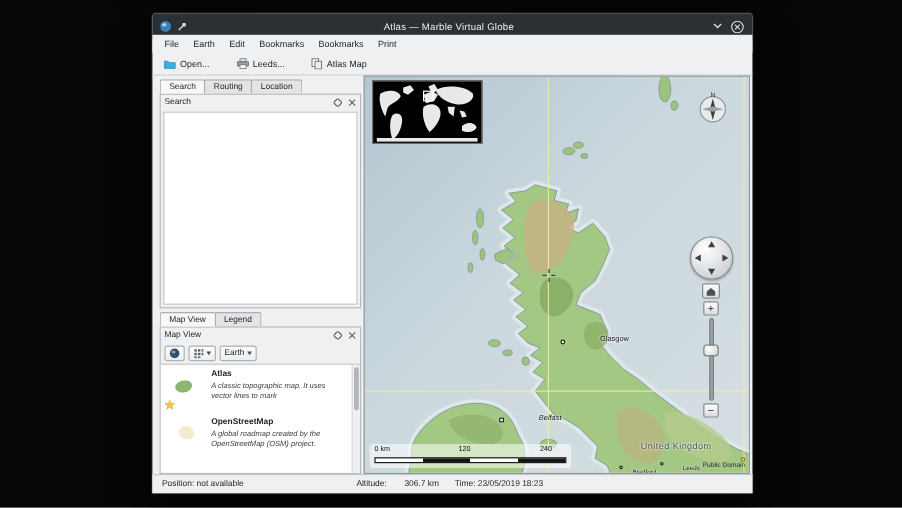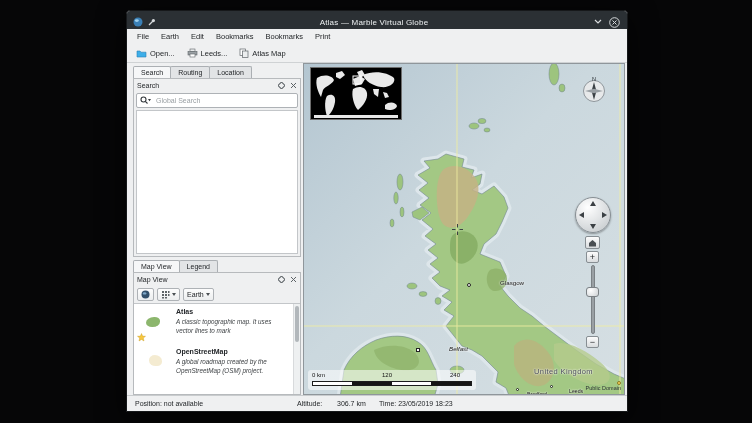--- a/index.html
+++ b/index.html
@@ -19,21 +19,21 @@
   .tb-icons { display:flex; align-items:center; gap:4px; padding-left:6px; }
   .tb-title { flex:1; text-align:center; letter-spacing:.2px; }
   .tb-controls { display:flex; align-items:center; gap:6px; padding-right:7px; }
   .tb-btn { width:11px; height:11px; display:flex; align-items:center; justify-content:center; }
   
   .menubar { position:absolute; top:18px; left:0; right:0; height:15px; background:#eff0f1;
     display:flex; align-items:center; padding-left:4px; font-size:7.5px; color:#232629; }
   .menu-item { padding:1px 6px; border-radius:2px; }
   
   .toolbar { position:absolute; top:33px; left:0; right:0; height:19px; display:flex; align-items:center;
-    gap:0; padding-left:4px; border-bottom:1px solid #cfd2d4; }
+    gap:10px; padding-left:4px; border-bottom:1px solid #cfd2d4; }
   .tbtn { display:flex; align-items:center; gap:3px; font-size:7.5px; color:#232629;
     background:transparent; border:1px solid transparent; border-radius:2px; padding:2px 6px 2px 4px; }
   
   .sidebar { position:absolute; top:52px; left:6px; width:168px; bottom:16px; }
   .tabbar { position:absolute; left:0; right:0; height:15px; display:flex; align-items:flex-end; }
   .tabbar-top { top:0; } .tabbar-bottom { top:194px; }
   .tab { font-size:7px; color:#232629; padding:2px 7px 2px 7px; background:#e2e4e6;
     border:1px solid #abafb3; border-bottom:none; border-radius:2px 2px 0 0; margin-right:-1px; }
   .tab.active { background:#f6f7f8; position:relative; z-index:2; }
   .dock { border:1px solid #b7babd; background:#eff0f1; display:flex; flex-direction:column; }
@@ -201,28 +201,20 @@
             </svg>
           </span>
           <span class="dock-btn">
             <svg width="7" height="7">
               <line x1="1" y1="1" x2="6" y2="6" stroke="#5d6367" stroke-width="1"></line>
               <line x1="6" y1="1" x2="1" y2="6" stroke="#5d6367" stroke-width="1"></line>
             </svg>
           </span>
         </span>
       </div>
-      <div class="search-row">
-        <svg width="11" height="9">
-          <circle cx="3.5" cy="3.5" r="2.5" fill="none" stroke="#33383c" stroke-width="1.1"></circle>
-          <line x1="5.3" y1="5.3" x2="7.5" y2="7.5" stroke="#33383c" stroke-width="1.1"></line>
-          <polygon points="8,3 11,3 9.5,5.2" fill="#33383c"></polygon>
-        </svg>
-        <input type="text" placeholder="Global Search" style="">
-      </div>
       <div class="search-results"></div>
     </div>
 
     <div class="tabbar tabbar-bottom">
       <span class="tab active">Map View</span>
       <span class="tab">Legend</span>
     </div>
 
     <div class="dock dock-mapview">
       <div class="dock-header">

